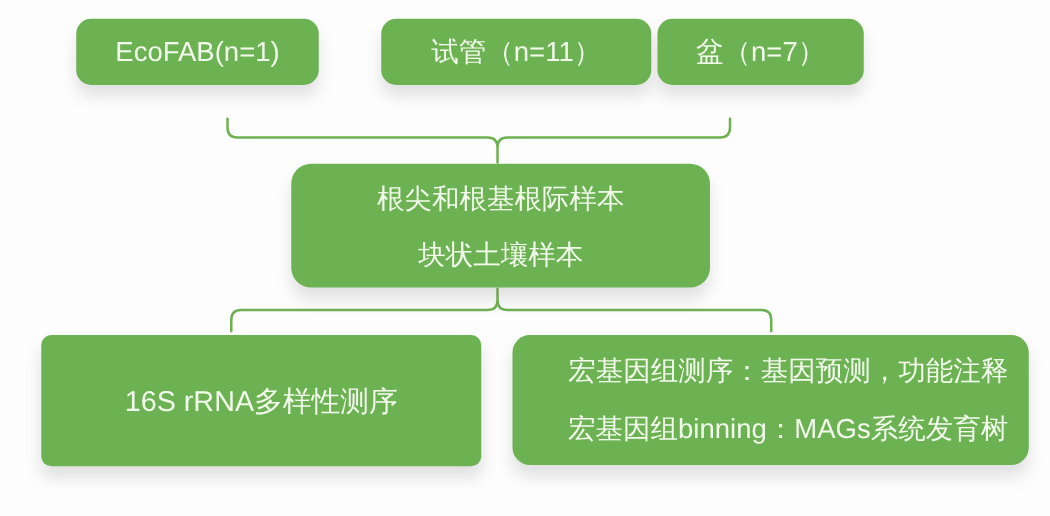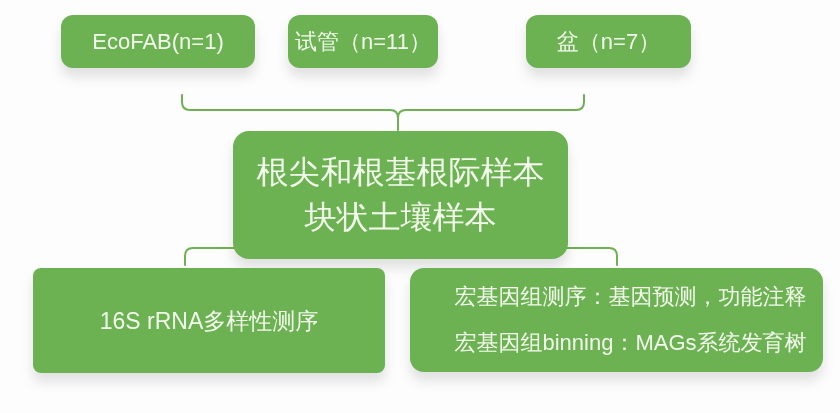--- a/index.html
+++ b/index.html
@@ -25,26 +25,26 @@
   }
   .node span { display: block; white-space: nowrap; }
   .top-node {
     height: 53px;
     top: 15px;
     border-radius: 12px;
     font-size: 22px;
     line-height: 53px;
   }
   .node-ecofab { left: 61px;  width: 194px; }
-  .node-tube   { left: 288px; width: 150px; }
+  .node-tube   { left: 305px; width: 216px; }
   .node-pot    { left: 526px; width: 165px; }
   .node-samples {
-    left: 233px; top: 131px; width: 335px; height: 128px;
+    left: 233px; top: 131px; width: 335px; height: 99px;
     border-radius: 16px;
-    font-size: 32px; line-height: 45px; justify-content: center;
+    font-size: 22px; line-height: 45px; justify-content: center;
   }
   .node-amplicon {
     left: 33px; top: 268px; width: 352px; height: 105px;
     border-radius: 8px;
     font-size: 23px; line-height: 46px;
   }
   .node-metagenome {
     left: 410px; top: 268px; width: 413px; height: 104px;
     border-radius: 14px;
     font-size: 22px; line-height: 46px; padding-left: 28px;

